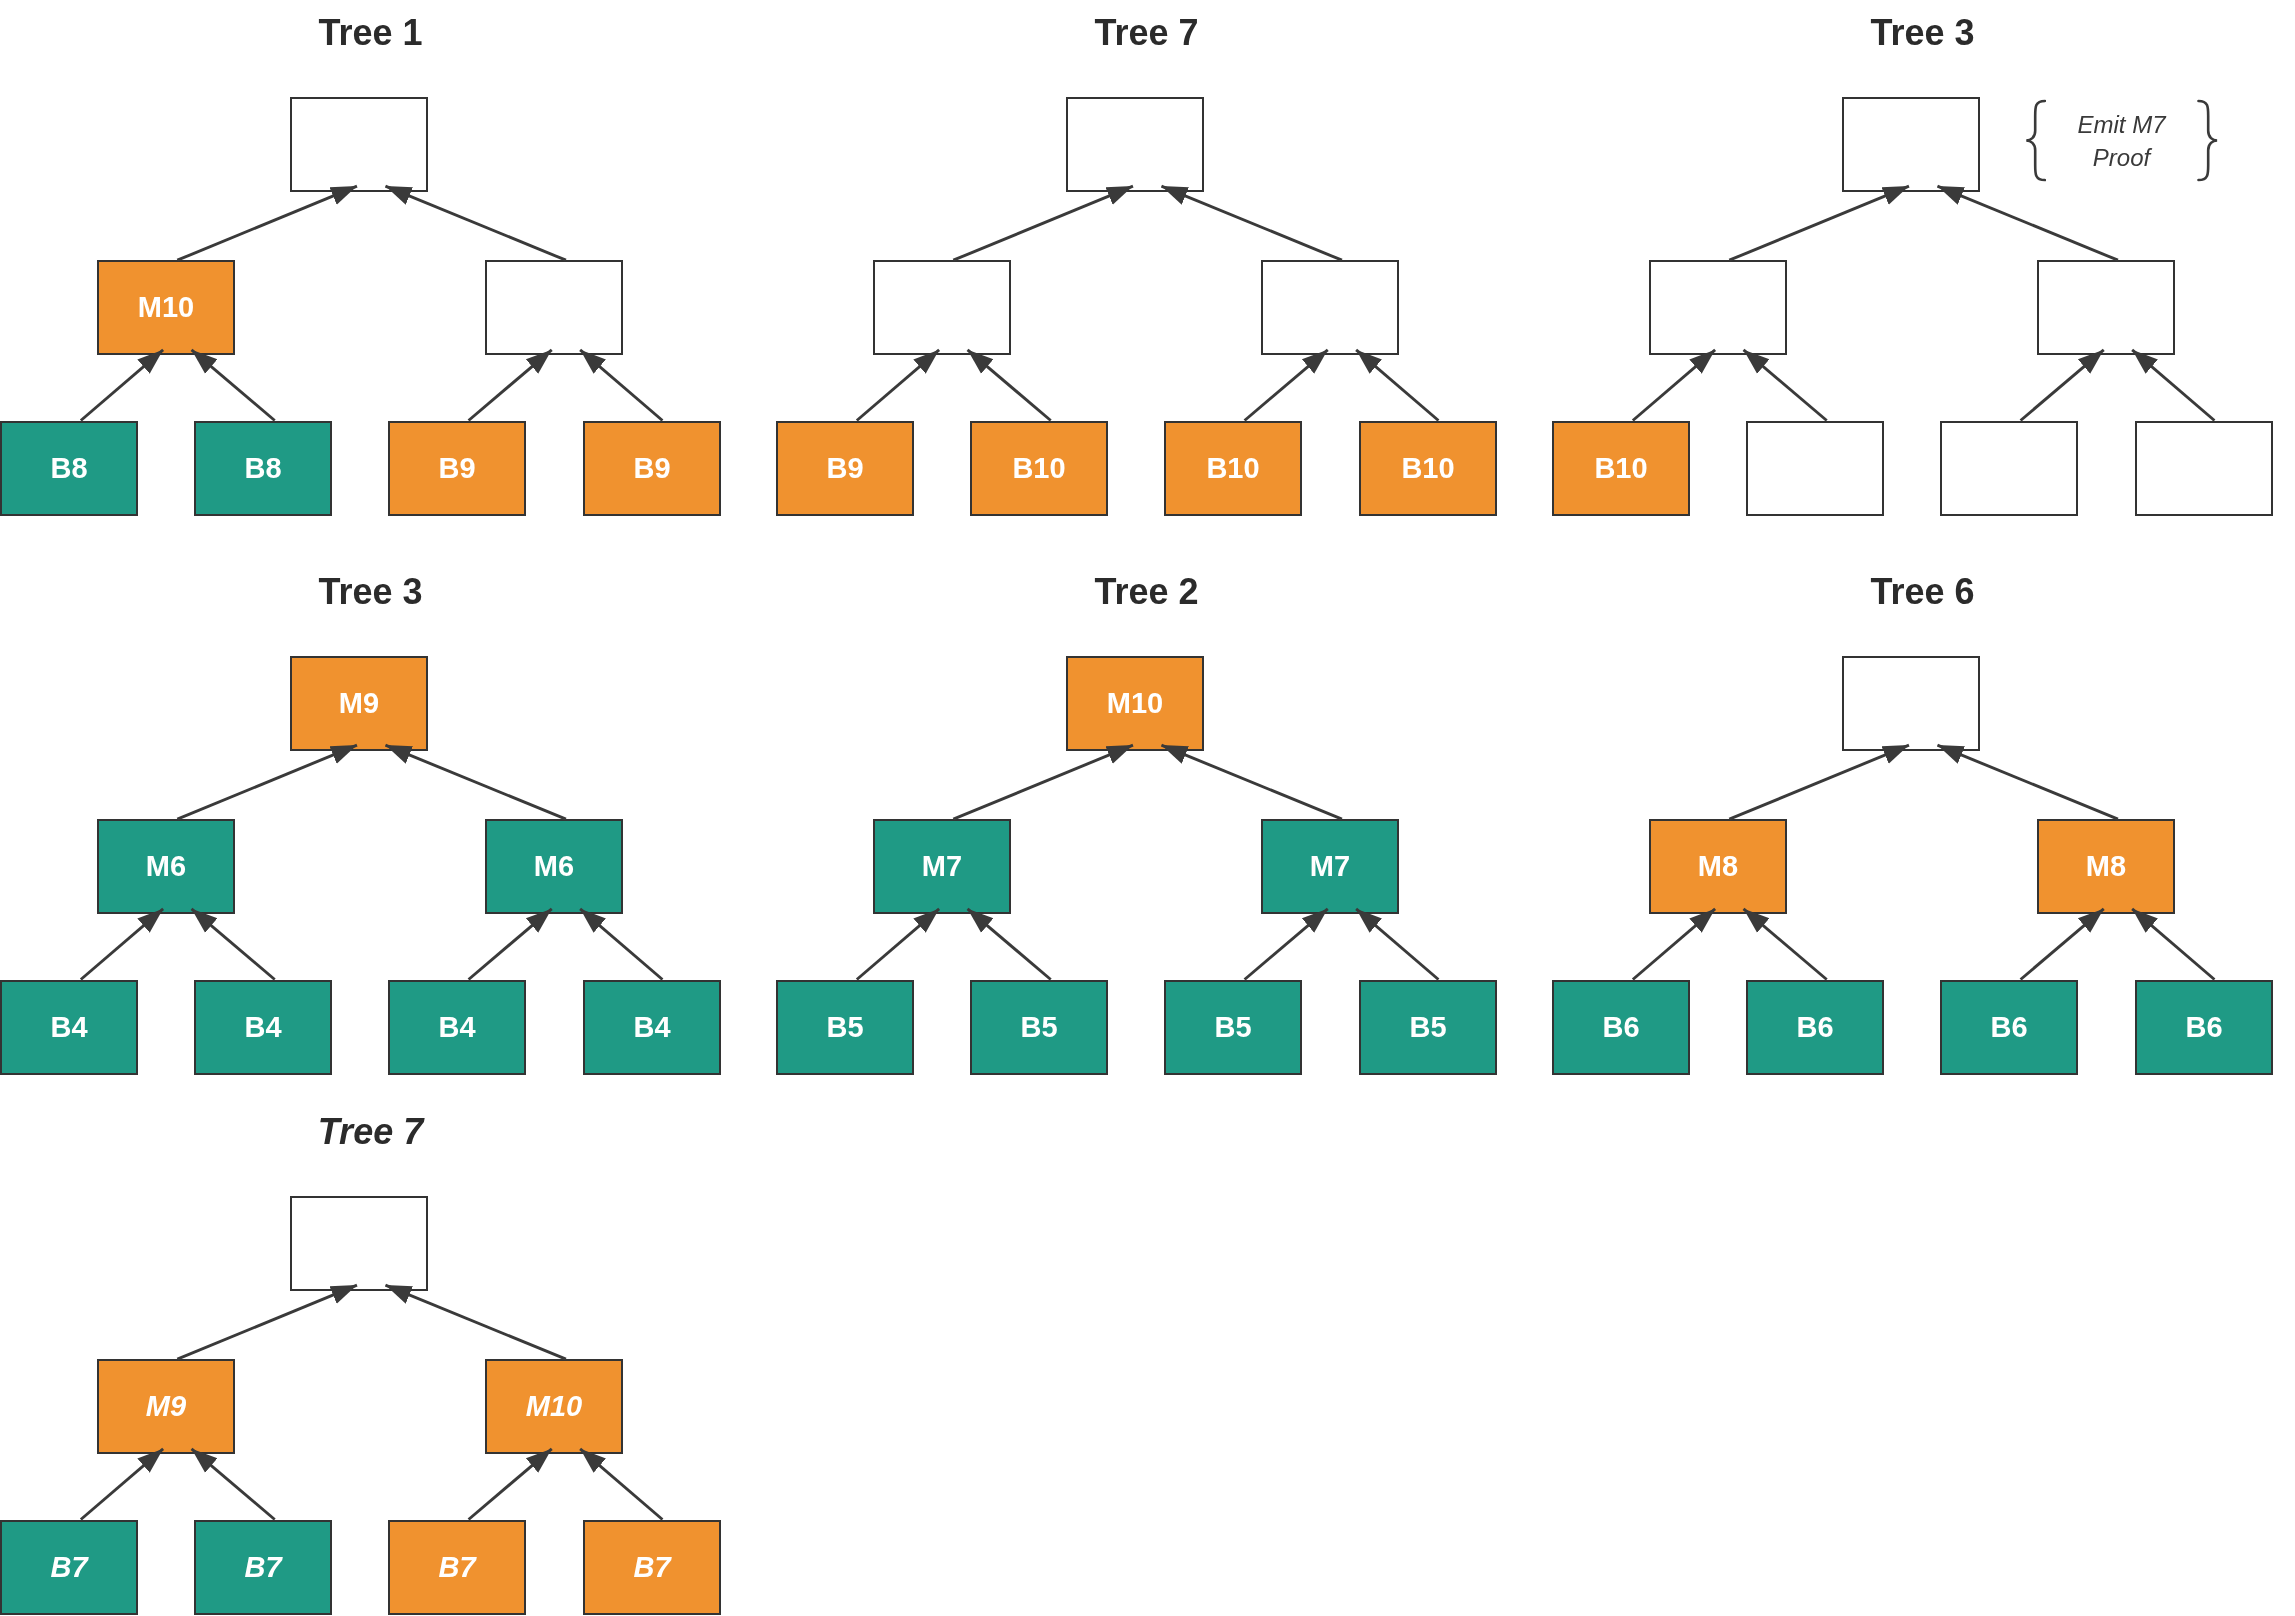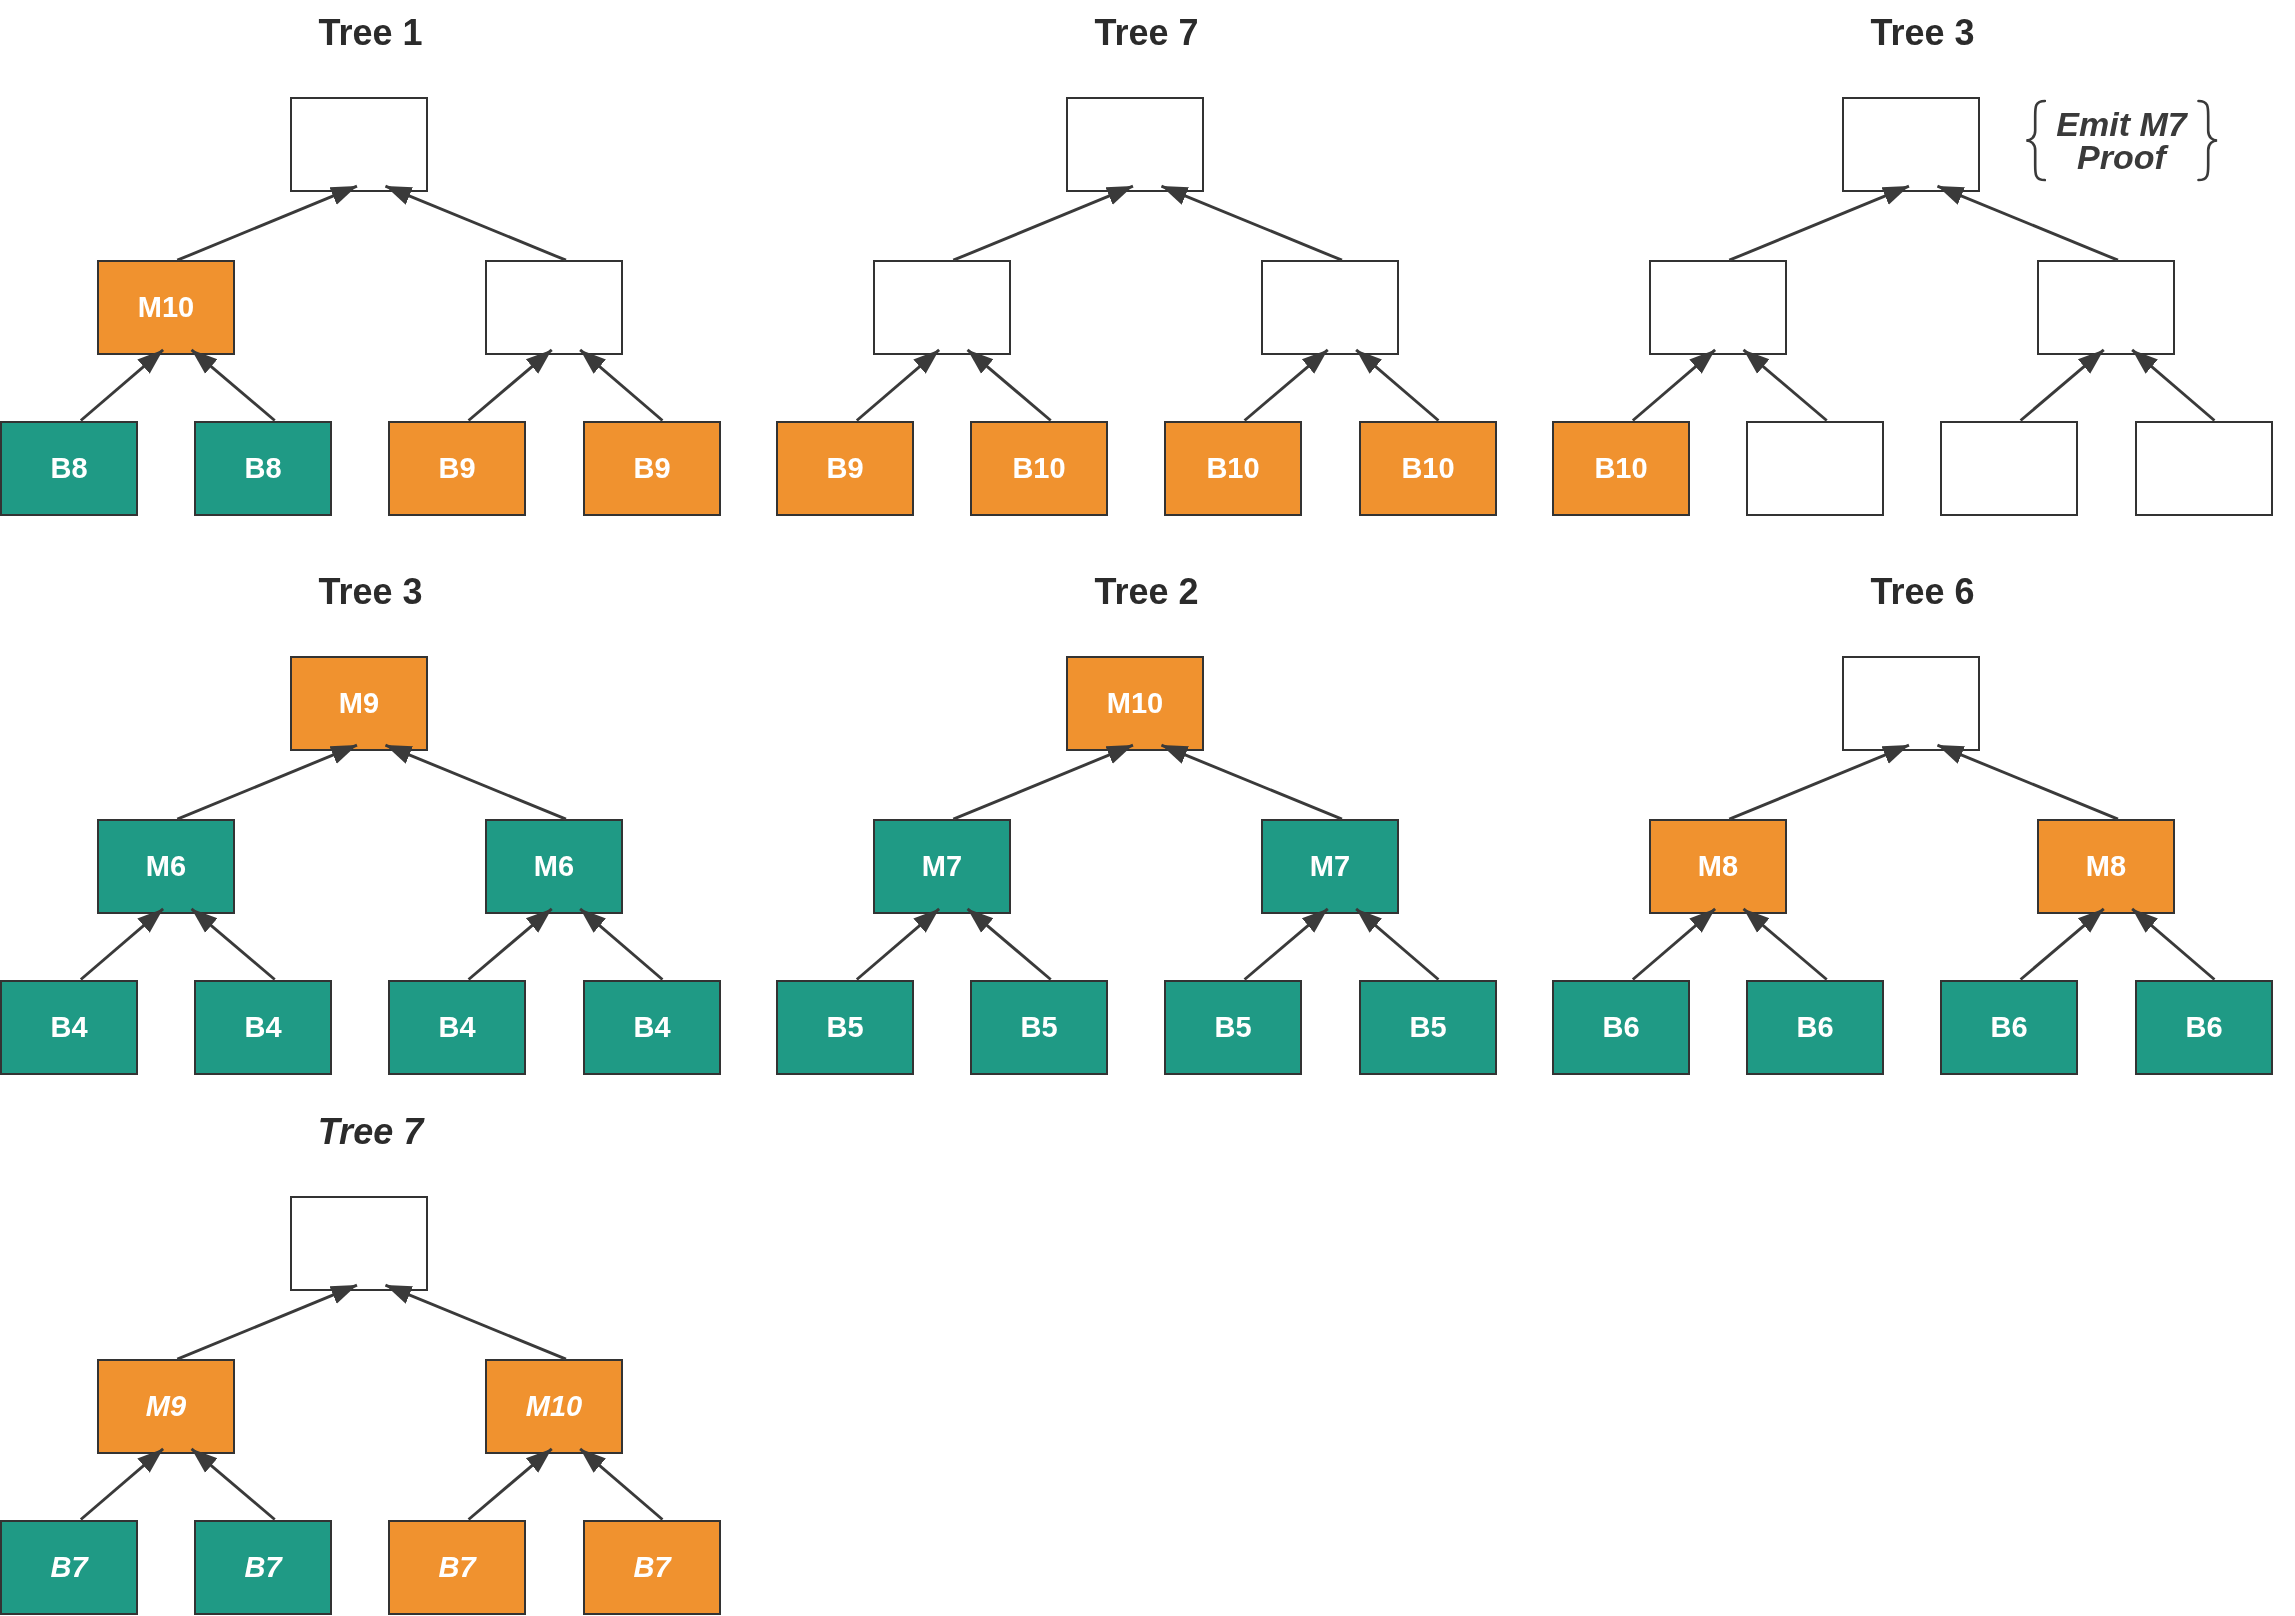--- a/index.html
+++ b/index.html
@@ -37,22 +37,22 @@
   .pos-leaf-3{left:583px;top:421px}
   .arrows{
     position:absolute;left:0;top:0;width:745px;height:517px;
     pointer-events:none;color:var(--arrow,#3a3a3a);
   }
   .annotation{
     position:absolute;left:472px;top:93px;height:95px;
     display:flex;align-items:center;gap:8.6px;
   }
   .ann-text{
-    width:133px;text-align:center;font-style:italic;font-weight:700;
-    font-size:34px;line-height:33px;color:var(--annotation-text,#3a3a3a);
+    width:133px;text-align:center;font-style:italic;font-weight:400;
+    font-size:24px;line-height:33px;color:var(--annotation-text,#3a3a3a);
   }
   .brace{width:22.4px;height:95px;color:var(--annotation-text,#3a3a3a)}
 </style>
 </head>
 <body>
 
 <div id="canvas">
 
     <section class="tree" style="left: 0px; top: 0px; padding-left: 16px;">
 

